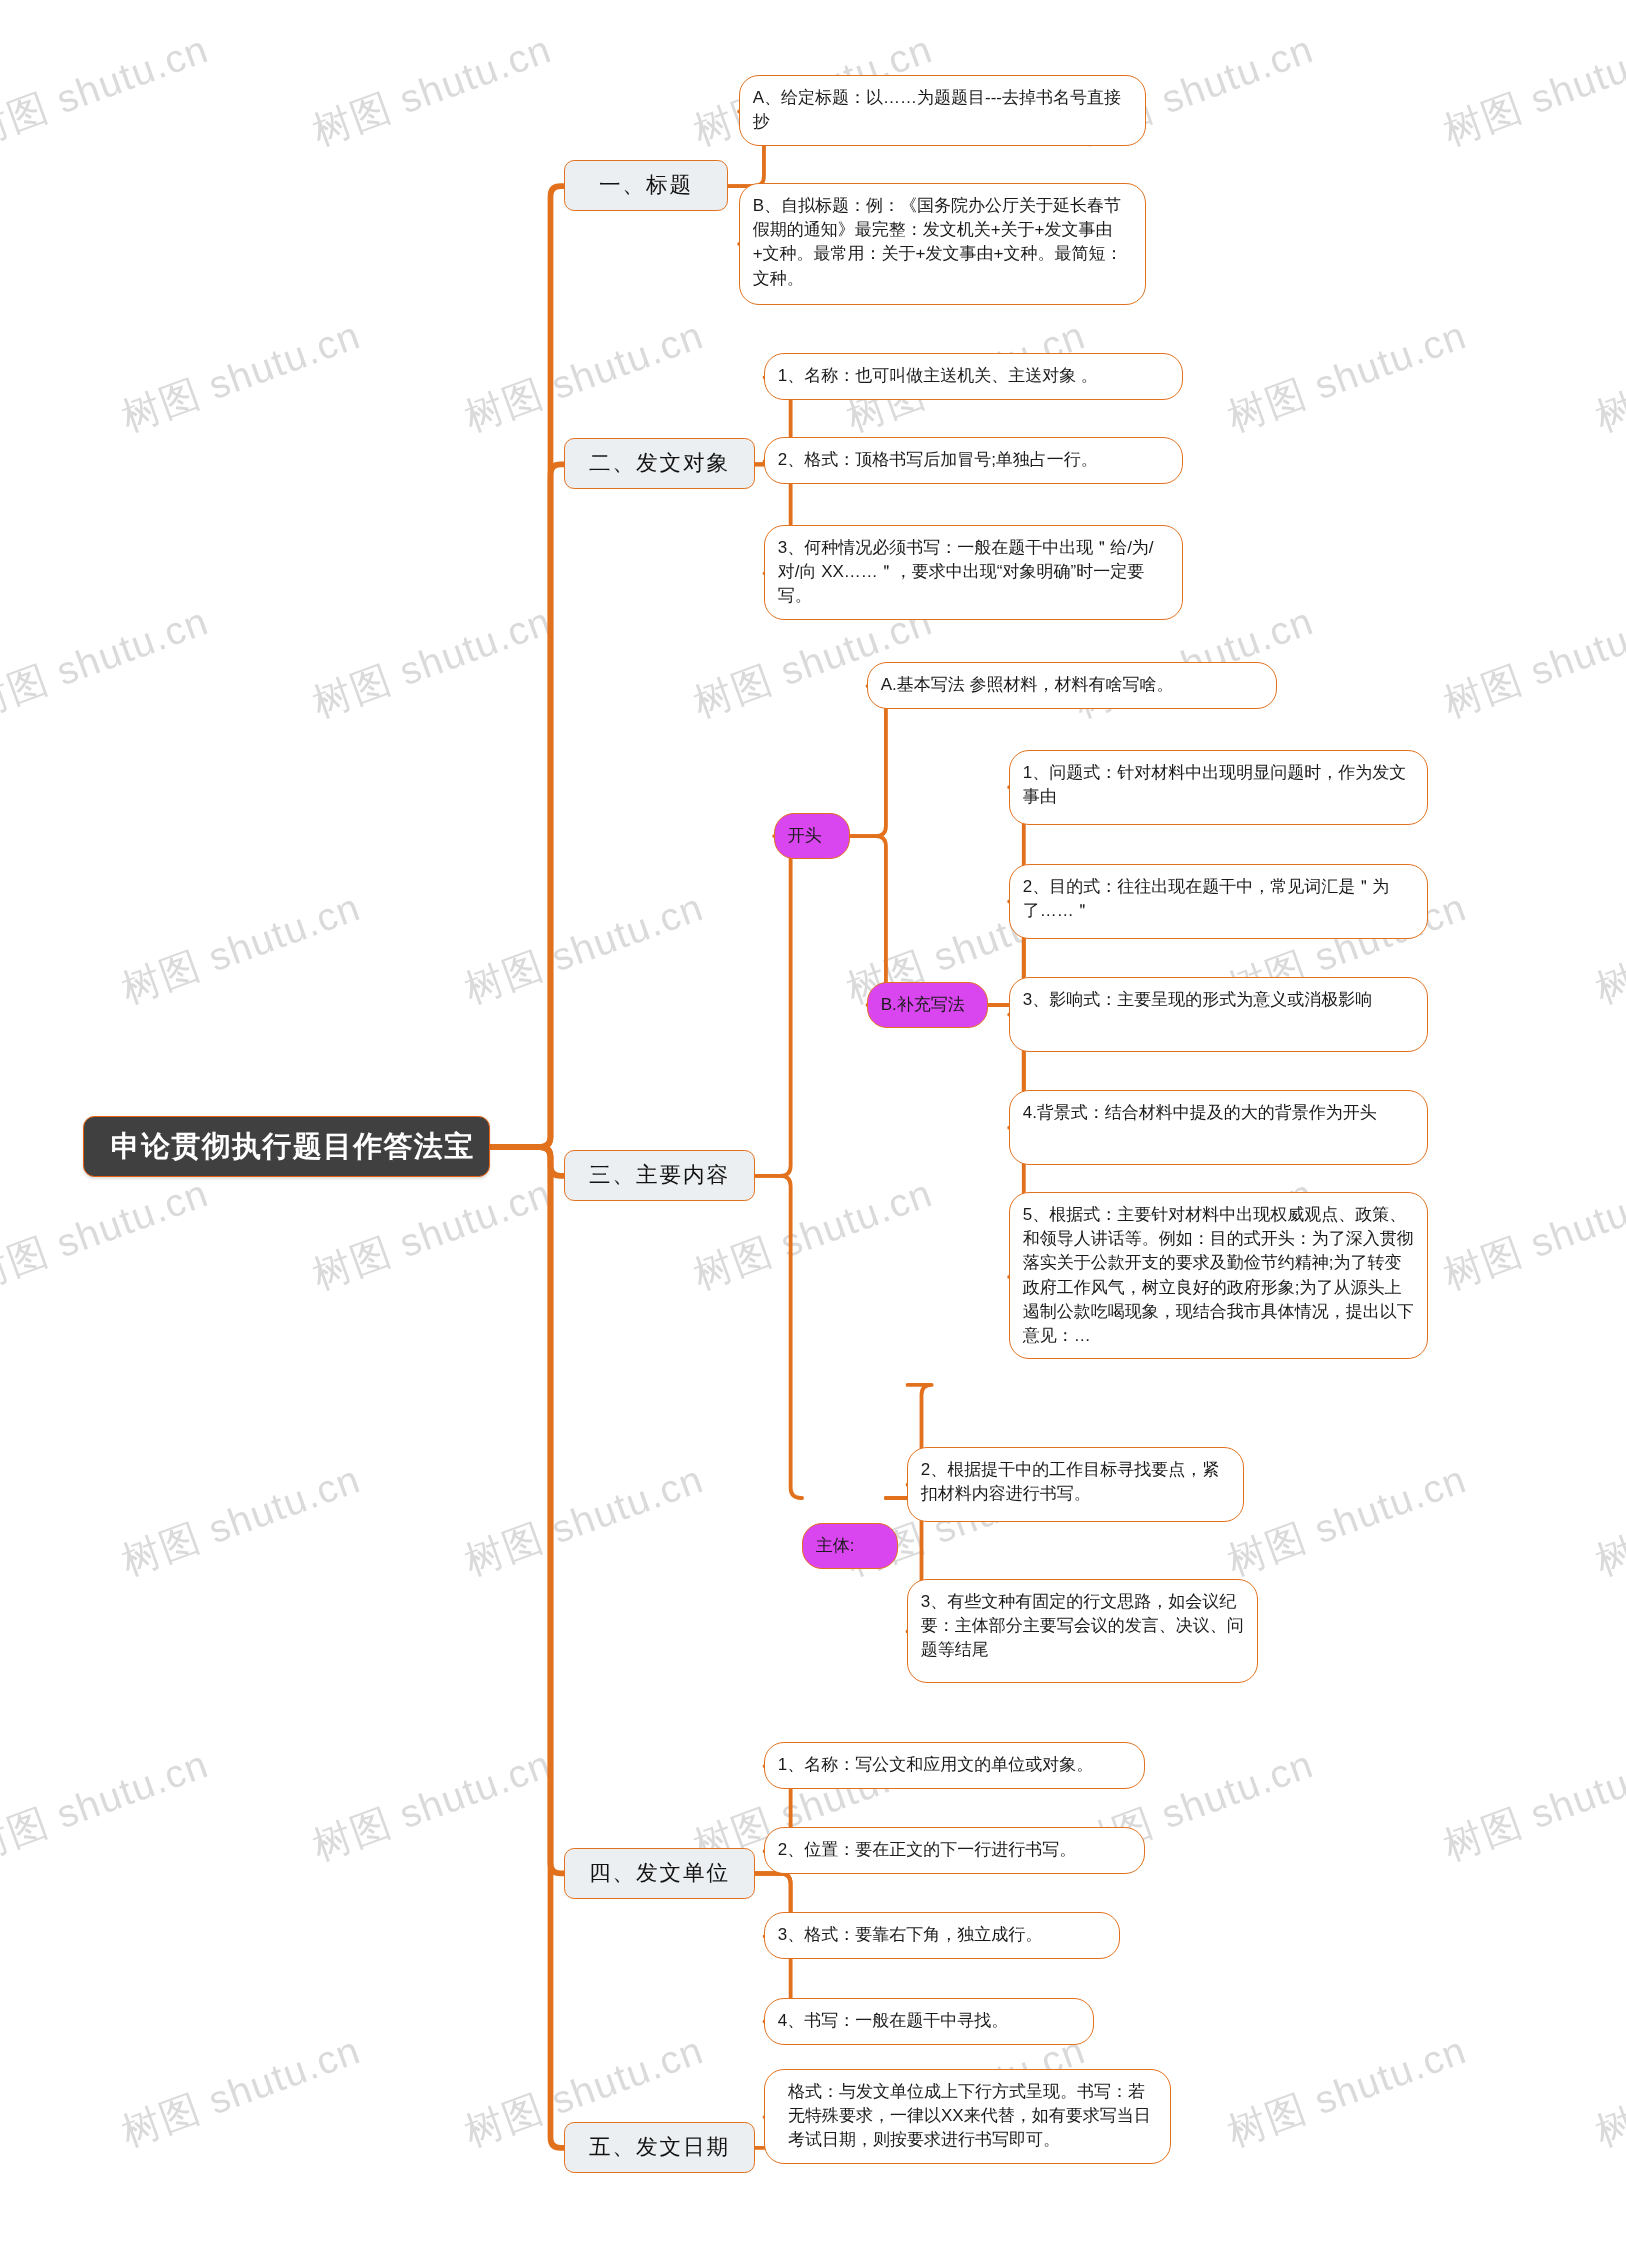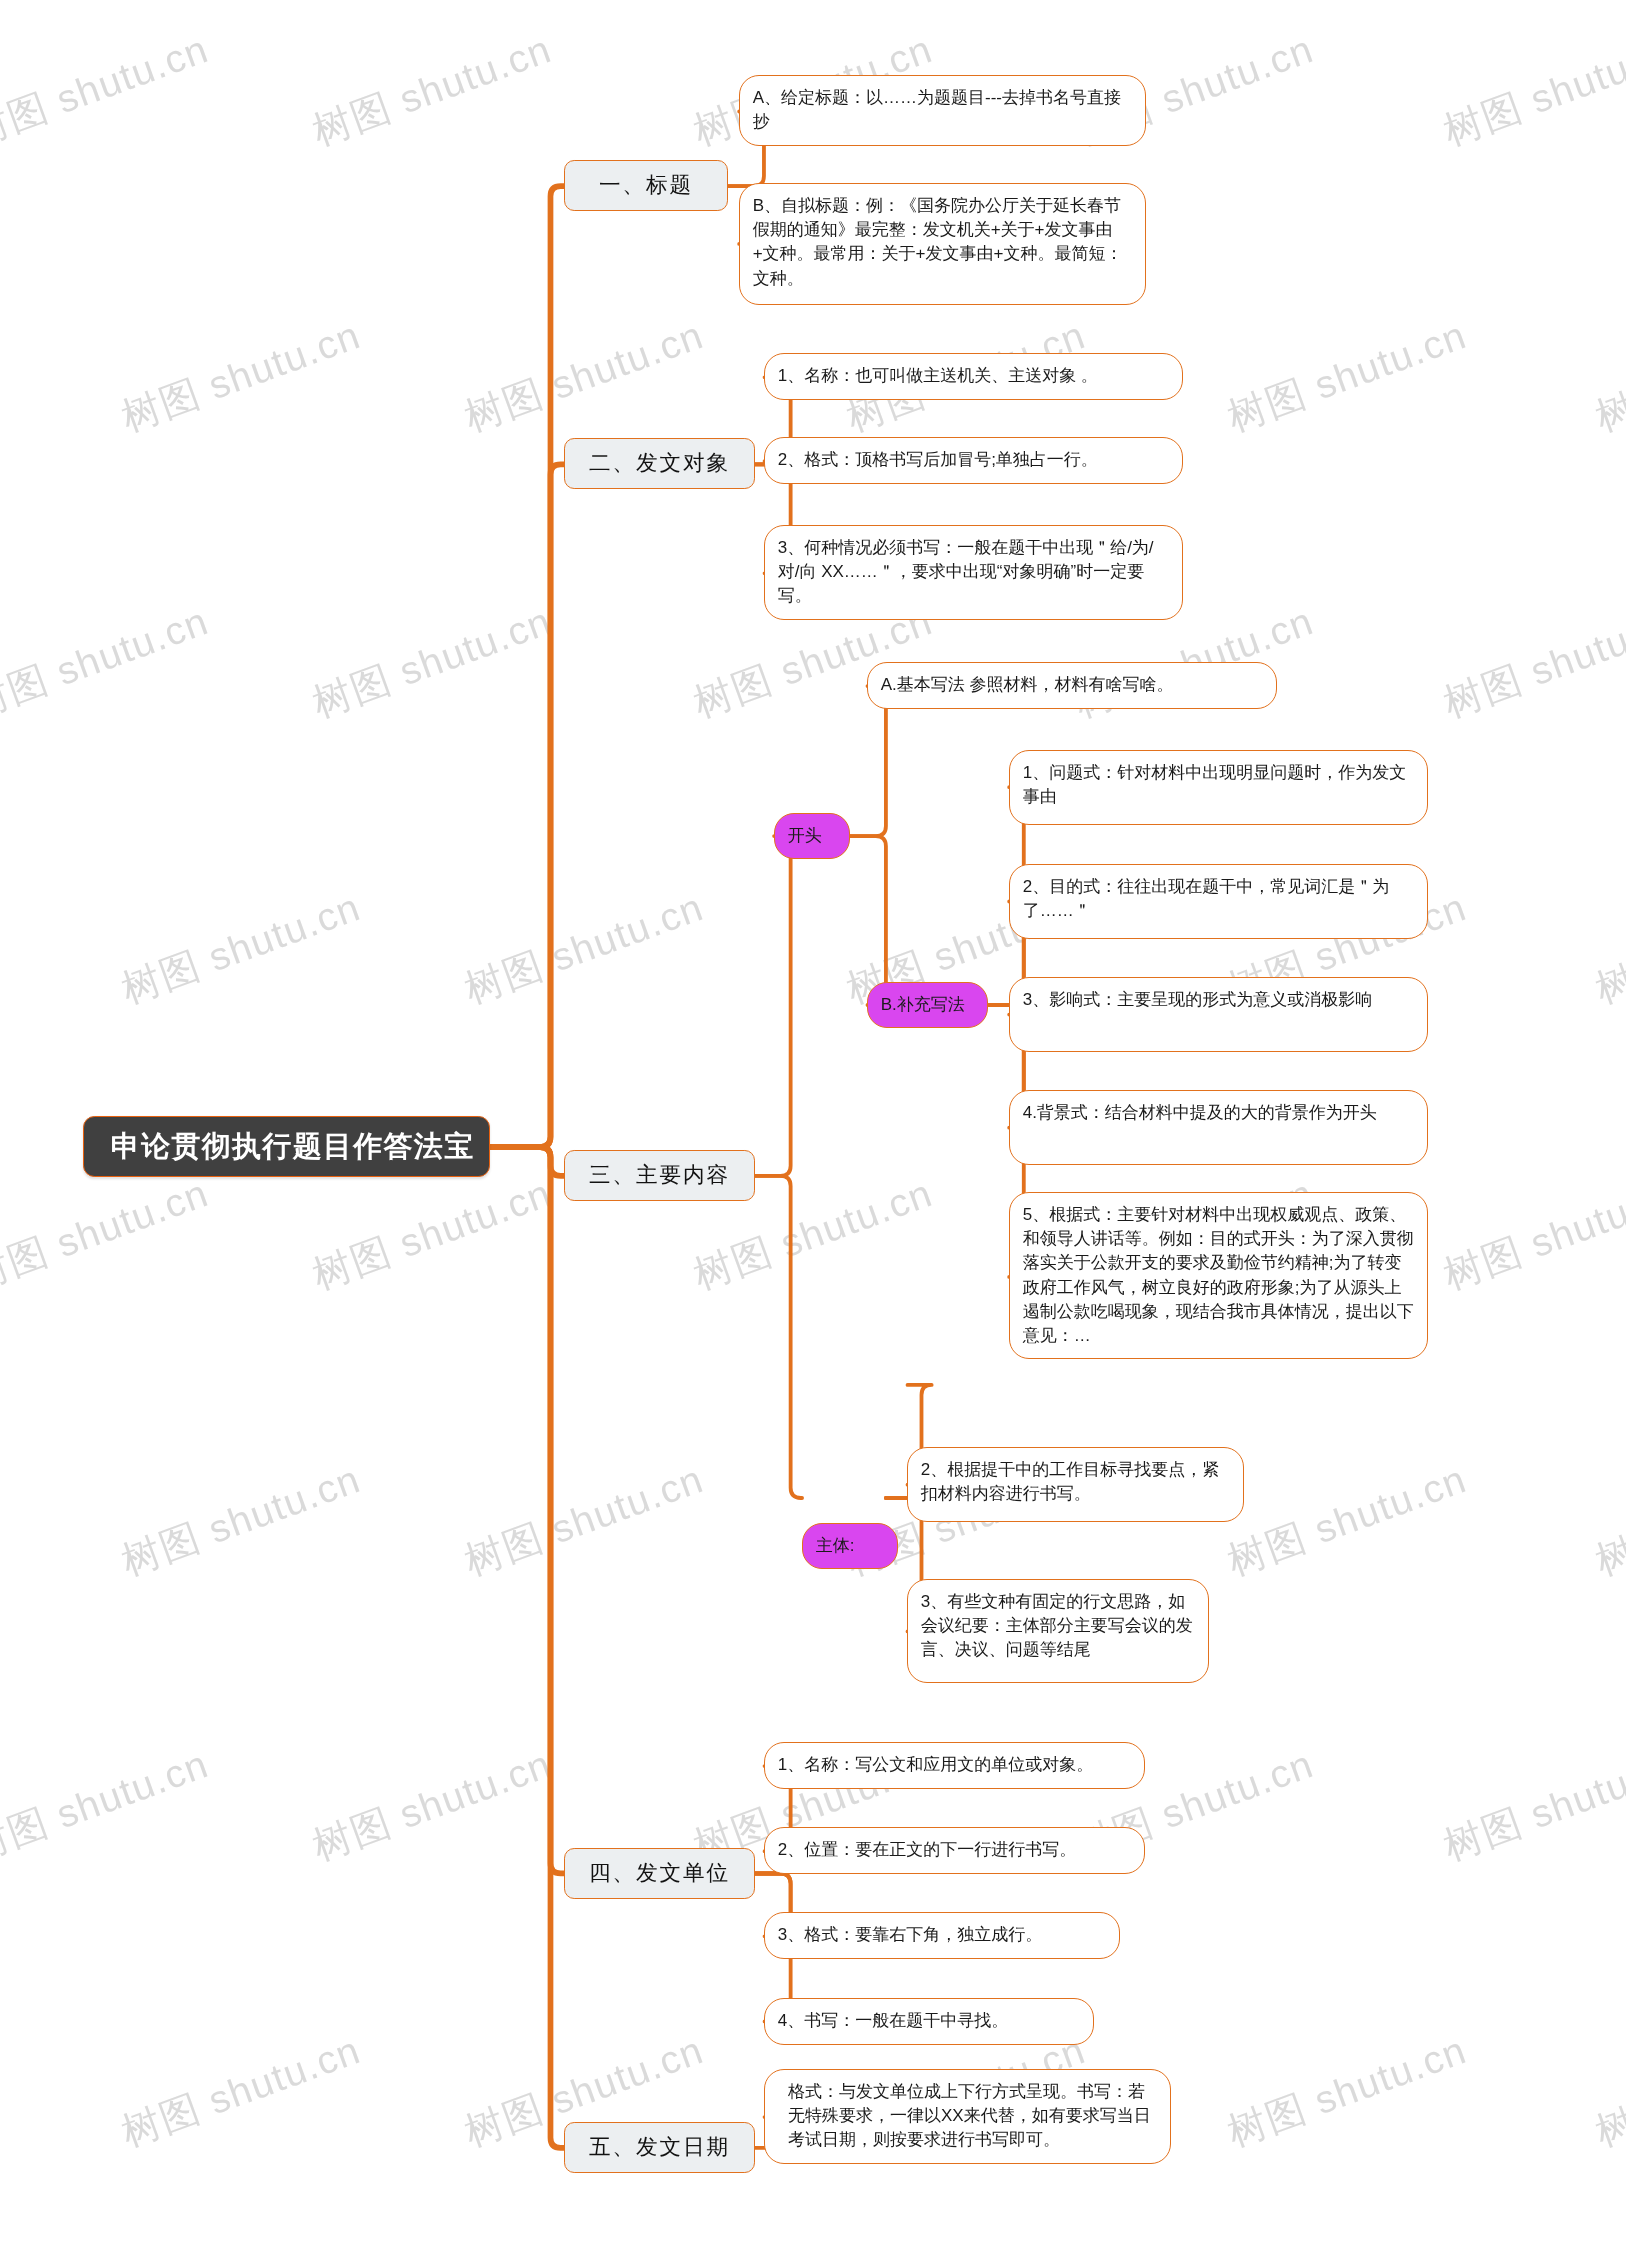--- a/index.html
+++ b/index.html
@@ -176,21 +176,21 @@
     </div>
     <div class="node leaf" style="left: 1009px; top: 1192px; width: 419px; min-height: 146px;">
       <span class="txt">5、根据式：主要针对材料中出现权威观点、政策、和领导人讲话等。例如：目的式开头：为了深入贯彻落实关于公款开支的要求及勤俭节约精神;为了转变政府工作风气，树立良好的政府形象;为了从源头上遏制公款吃喝现象，现结合我市具体情况，提出以下意见：…</span>
     </div>
     <div class="node lv2" style="left: 802px; top: 1523px; width: 96px; min-height: 46px; text-align: center;">
       <span class="txt">主体:</span>
     </div>
     <div class="node leaf" style="left: 907px; top: 1447px; width: 337px; min-height: 75px;">
       <span class="txt">2、根据提干中的工作目标寻找要点，紧扣材料内容进行书写。</span>
     </div>
-    <div class="node leaf" style="left: 907px; top: 1579px; width: 302px; min-height: 104px;">
+    <div class="node leaf" style="left: 907px; top: 1579px; width: 351px; min-height: 104px;">
       <span class="txt">3、有些文种有固定的行文思路，如会议纪要：主体部分主要写会议的发言、决议、问题等结尾</span>
     </div>
     <div class="node lv1" style="left: 564px; top: 1848px; width: 191px; min-height: 50px;">
       <span class="txt">四、发文单位</span>
     </div>
     <div class="node leaf" style="left: 764px; top: 1742px; width: 381px; min-height: 46px;">
       <span class="txt">1、名称：写公文和应用文的单位或对象。</span>
     </div>
     <div class="node leaf" style="left: 764px; top: 1827px; width: 381px; min-height: 46px;">
       <span class="txt">2、位置：要在正文的下一行进行书写。</span>

